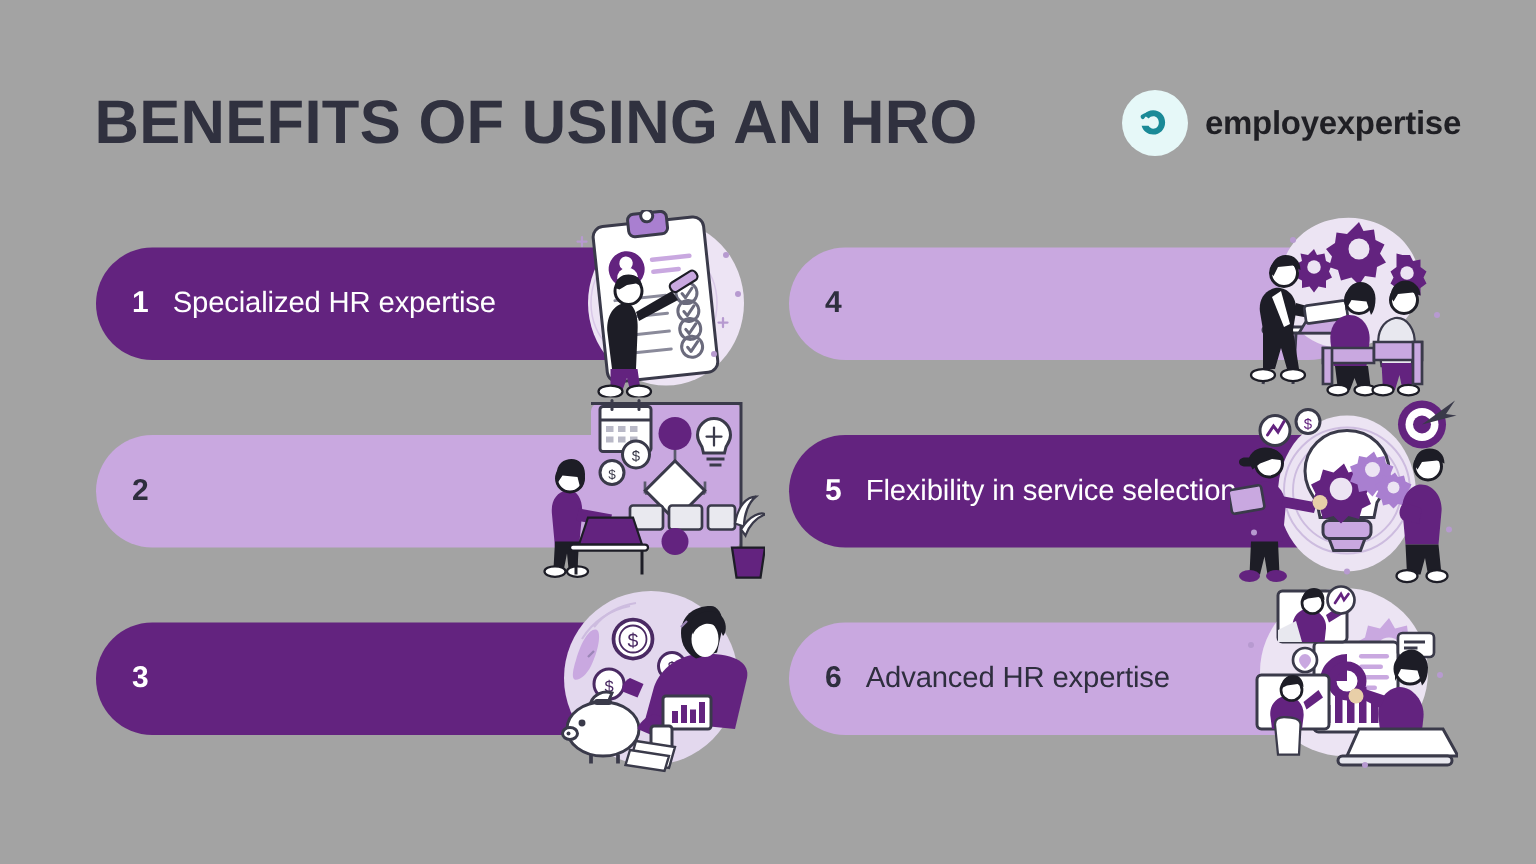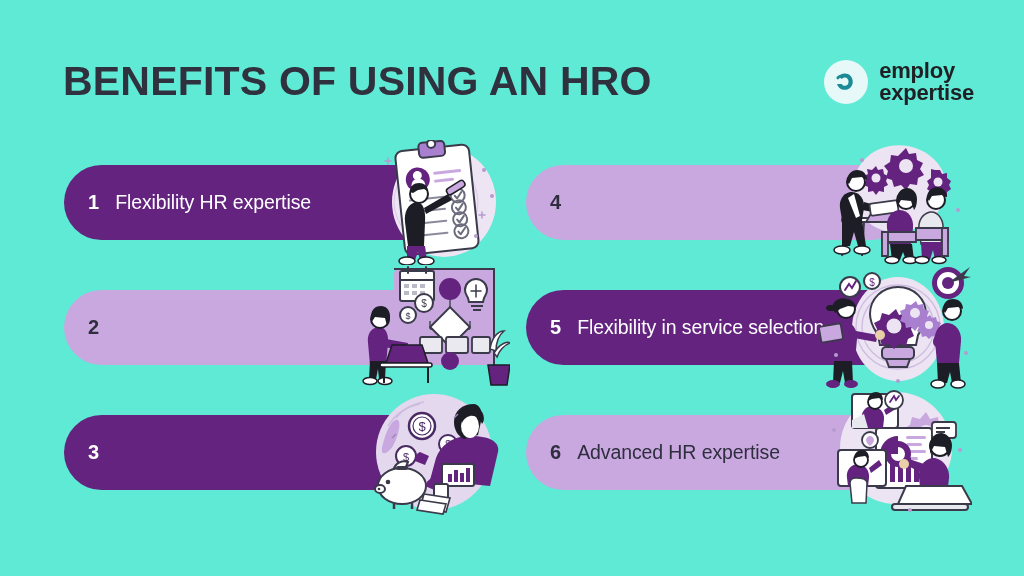--- a/index.html
+++ b/index.html
@@ -9,21 +9,21 @@
     height: 576px;
     background: #ffffff;
     font-family: "Liberation Sans", sans-serif;
     overflow: hidden;
   }
 
   .poster {
     position: relative;
     width: 1024px;
     height: 576px;
-    background: #5eead4;
+    background: #a3a3a3;
   }
 
   
   .header {
     position: absolute;
     left: 0; top: 0;
     width: 1024px;
     height: 140px;
   }
 
@@ -54,21 +54,21 @@
     border-radius: 50%;
     background: #e6f8f8;
     display: flex;
     align-items: center;
     justify-content: center;
     flex: 0 0 auto;
   }
 
   .logo-words {
     display: flex;
-    flex-direction: column;
+    flex-direction: row;
     line-height: 1.02;
   }
   .logo-line {
     font-size: 22px;
     font-weight: 700;
     color: #1f1f24;
     letter-spacing: -0.2px;
     font-family: "Liberation Sans", sans-serif;
     white-space: nowrap;
   }
@@ -158,21 +158,21 @@
         <span class="logo-line">expertise</span>
       </div>
     </div>
   </div>
 
   <div class="grid">
 
     <div class="benefit col-left row-1">
       <div class="pill dark">
         <span class="pill-number">1</span>
-        <span class="pill-label">Flexibility HR expertise</span>
+        <span class="pill-label">Specialized HR expertise</span>
       </div>
       <div class="illus">
         <svg viewBox="0 0 152 125" aria-hidden="true">
           <ellipse cx="86" cy="62" rx="52" ry="55" fill="#ede4f4"></ellipse>
           <circle cx="78" cy="62" r="42" fill="none" stroke="#d9c8e8" stroke-width="1"></circle>
           <g transform="rotate(-6 75 60)">
             <rect x="42" y="8" width="74" height="104" rx="7" fill="#ffffff" stroke="#3a3a4a" stroke-width="2"></rect>
             <rect x="66" y="2" width="26" height="15" rx="4" fill="#a97fd0" stroke="#3a3a4a" stroke-width="2"></rect>
             <circle cx="79" cy="4" r="4" fill="#ffffff" stroke="#3a3a4a" stroke-width="2"></circle>
             <circle cx="62" cy="38" r="12" fill="#63237f"></circle>

